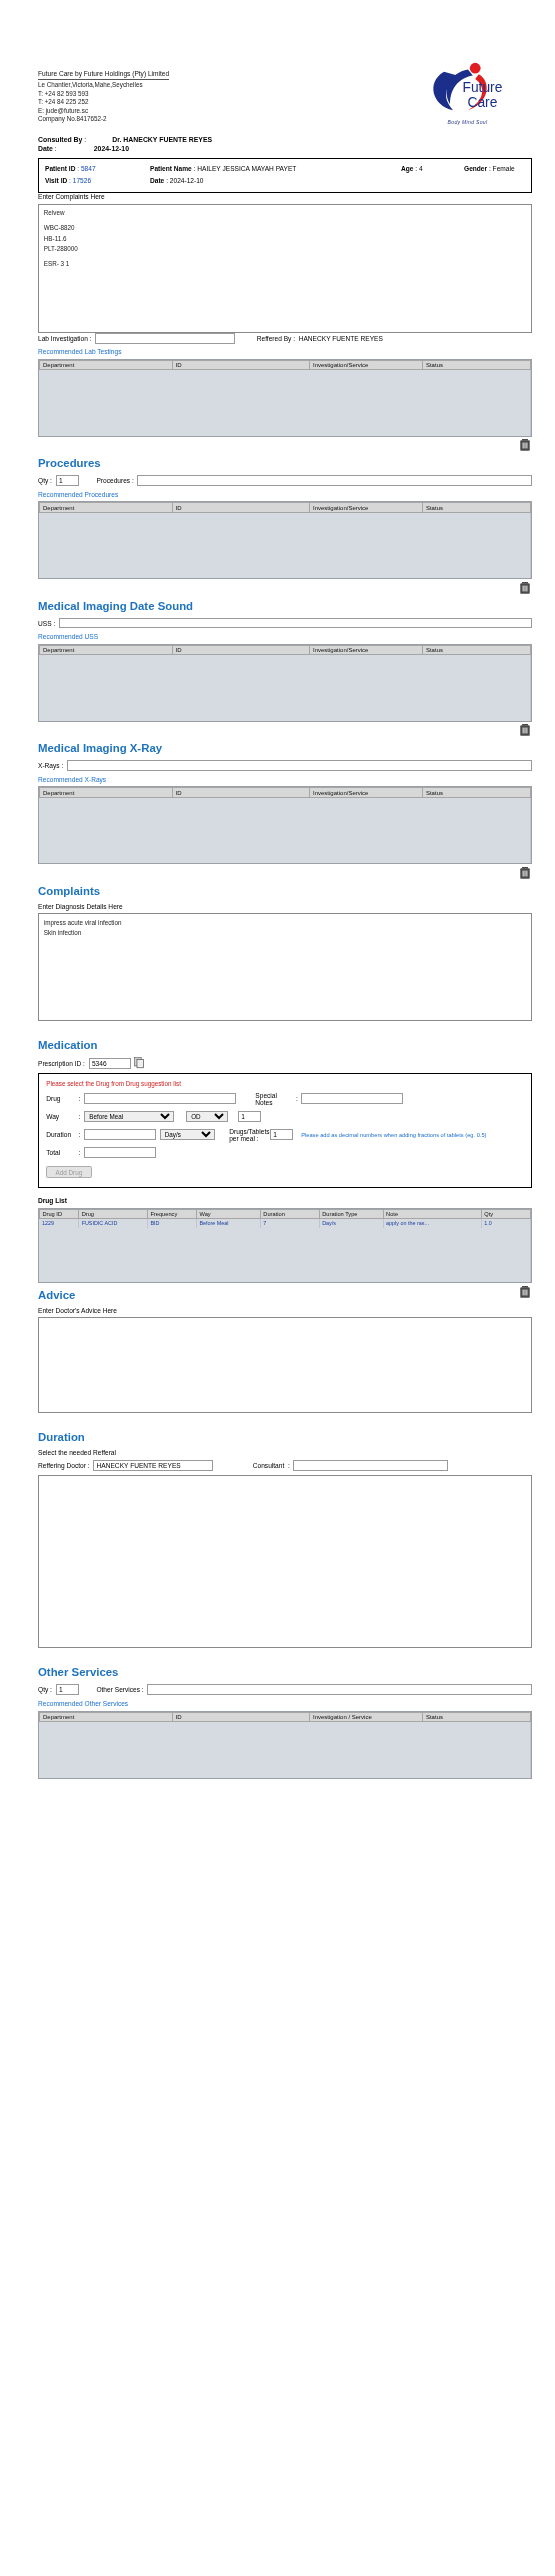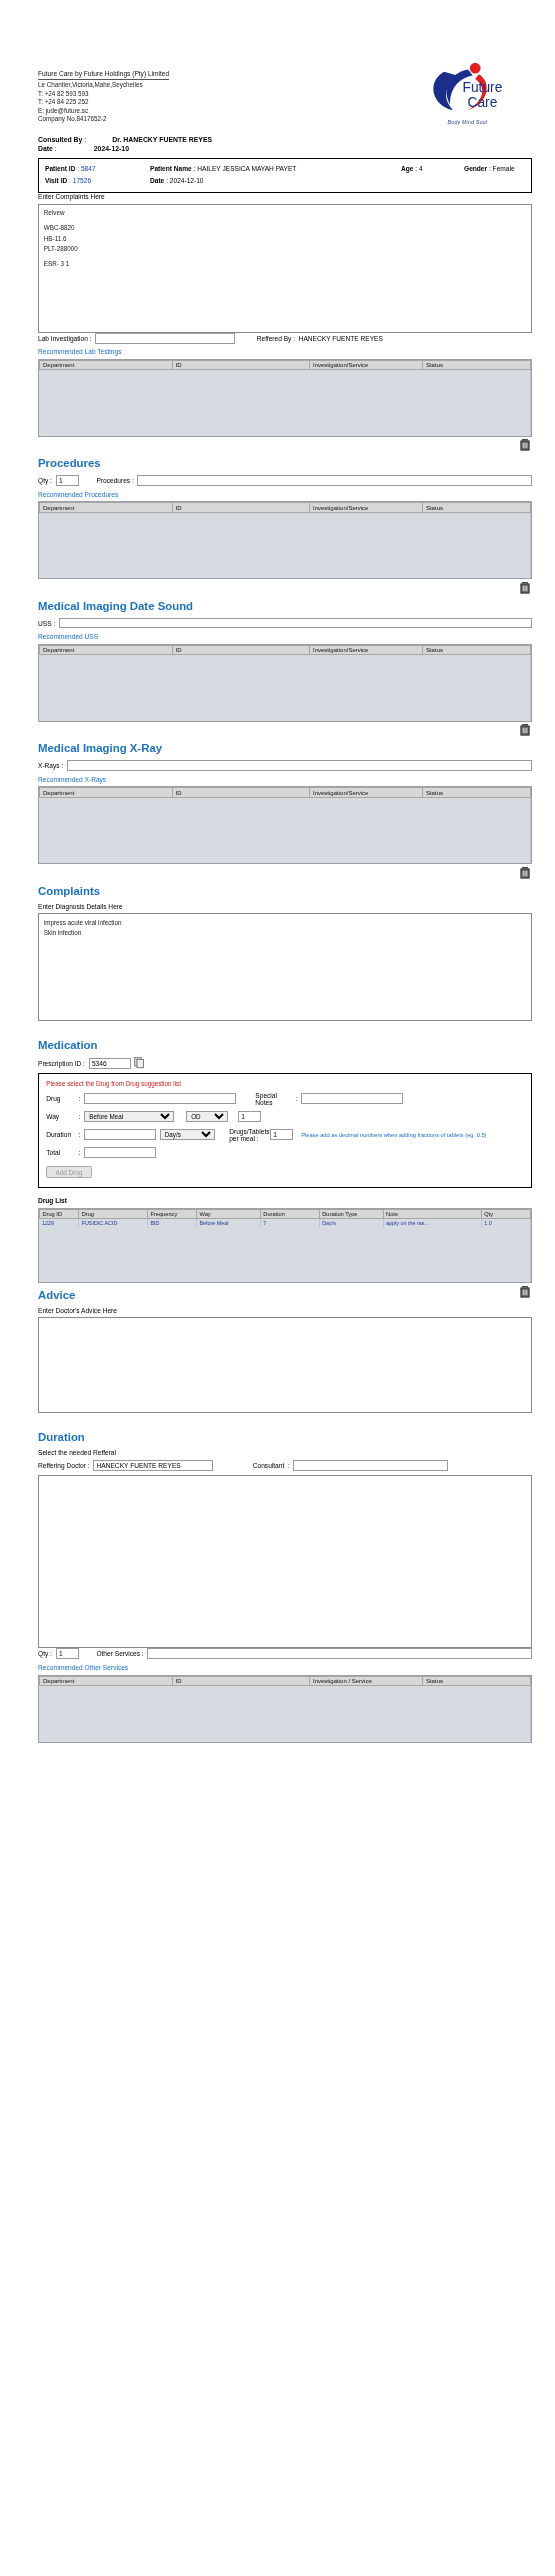--- a/index.html
+++ b/index.html
@@ -502,20 +502,21 @@
   <div class="sec-sub">Select the needed Refferal</div>
   <div class="inline-row">
     <span class="lab">Reffering Doctor  :</span>
     <input class="txtin w200" value="HANECKY FUENTE REYES" style="">
     <span class="lab" style="margin-left:36px">Consultant</span>
     <span>:</span>
     <input class="txtin w260" value="" style="">
   </div>
   <div class="bigbox" style="height:173px"></div>
 
+  <div class="sec-title">Other Services</div>
   <div class="inline-row">
     <span class="lab">Qty :</span>
     <input class="txtin w40" value="1" style="">
     <span class="lab" style="margin-left:14.3px">Other Services :</span>
     <input class="txtin w-fill" value="" style="">
   </div>
   <div class="sec-sub small-blue">Recommended Other Services</div>
   <div class="grid">
     <table>
       <thead>

